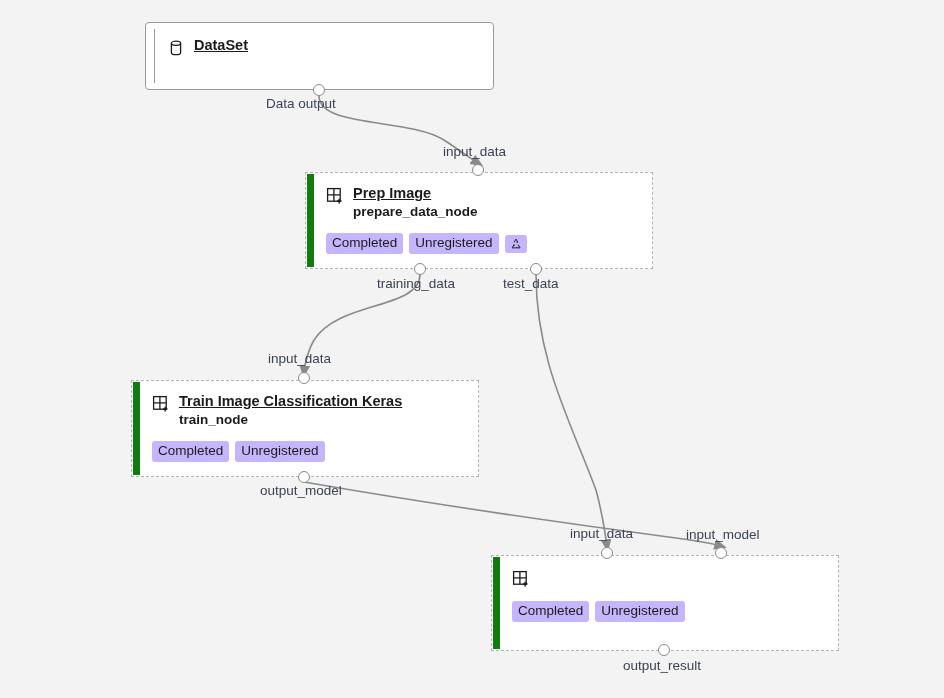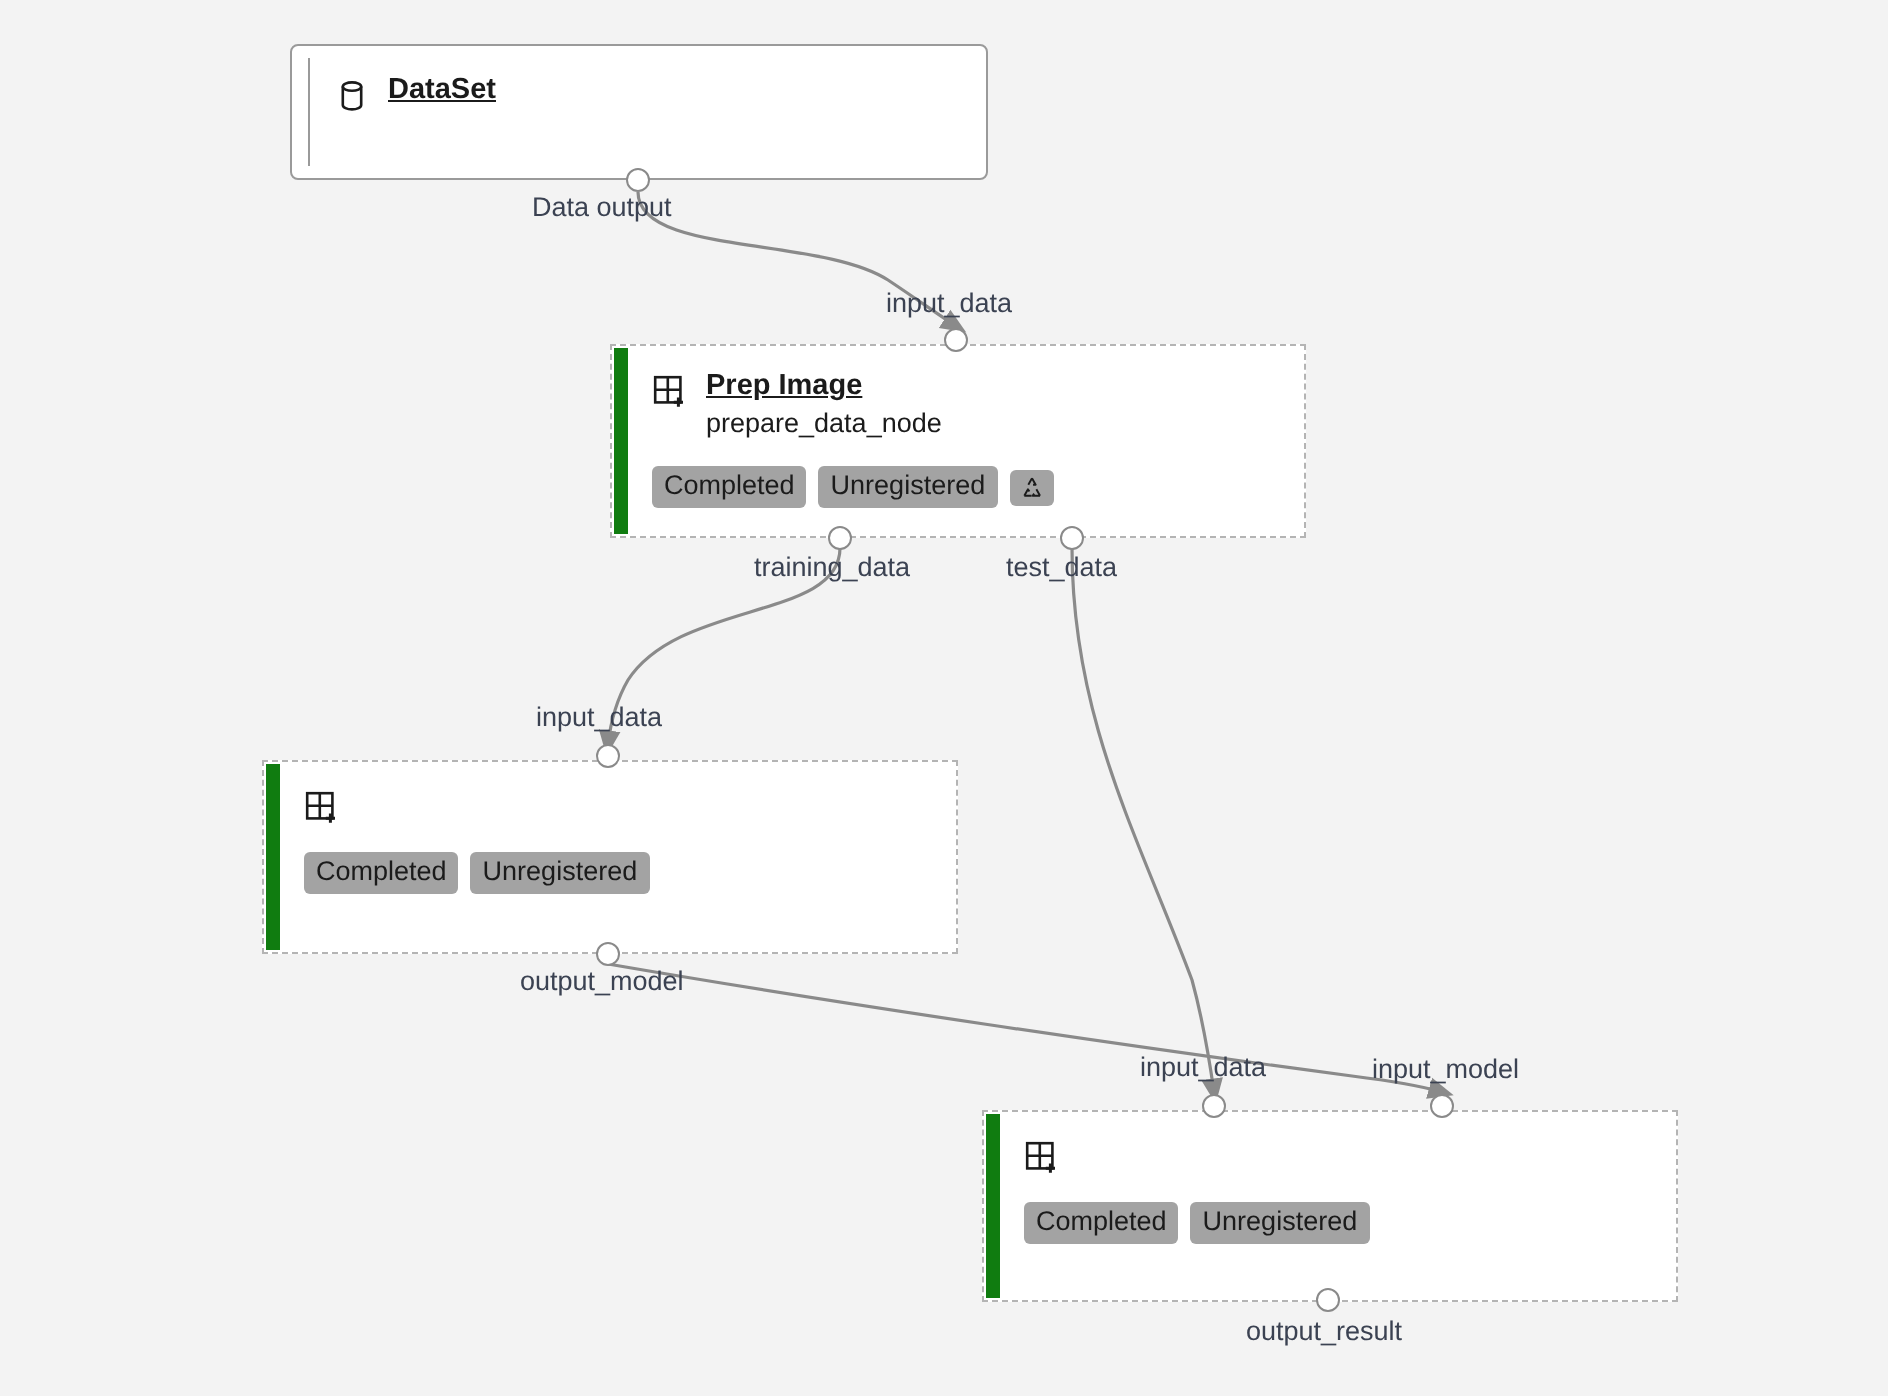--- a/index.html
+++ b/index.html
@@ -83,36 +83,36 @@
   .node-title {
     font-size: 14.5px;
     font-weight: bold;
     color: #1b1b1b;
     line-height: 17px;
     white-space: nowrap;
     text-decoration: underline;
   }
   .node-subtitle {
     font-size: 13.5px;
-    font-weight: normal;
+    font-weight: bold;
     color: #1b1b1b;
     line-height: 17px;
     margin-top: 1px;
     white-space: nowrap;
   }
   .badges {
     display: flex;
     align-items: center;
     gap: 6px;
     margin-top: 13px;
   }
   .badge {
     font-size: 13.5px;
     color: #1b1b1b;
-    background: #a3a3a3;
+    background: #c4b5fd;
     border-radius: 3px;
     padding: 2px 6px 3px 6px;
     line-height: 16px;
     white-space: nowrap;
   }
   .badge.icon-badge {
     padding: 2px 4px;
     display: flex;
     align-items: center;
     justify-content: center;
@@ -206,20 +206,24 @@
 
   <div class="node selected" style="left:131px; top:380px; width:348px; height:97px;">
     <div class="statusbar"></div>
     <div class="node-body">
       <div class="node-head">
         <svg class="node-icon" viewBox="0 0 18 18" fill="none" stroke="currentColor" stroke-width="1.3">
           <rect x="1.6" y="1.6" width="12.6" height="12.6"></rect>
           <path d="M7.9,1.6 L7.9,14.2 M1.6,7.9 L14.2,7.9"></path>
           <path d="M13.2,11.8 L13.2,16.4 M10.9,14.1 L15.5,14.1" stroke-width="1.5"></path>
         </svg>
+        <div class="node-titles">
+          <div class="node-title">Train Image Classification Keras</div>
+          <div class="node-subtitle">train_node</div>
+        </div>
       </div>
       <div class="badges">
         <span class="badge">Completed</span>
         <span class="badge">Unregistered</span>
       </div>
     </div>
   </div>
 
   <div class="node selected" style="left:491px; top:555px; width:348px; height:96px;">
     <div class="statusbar"></div>

